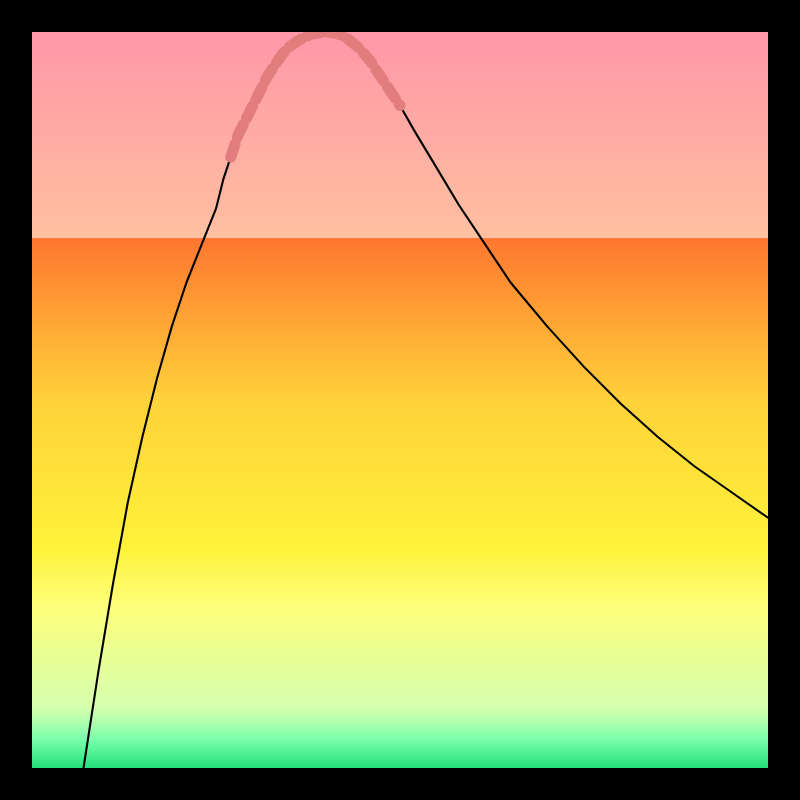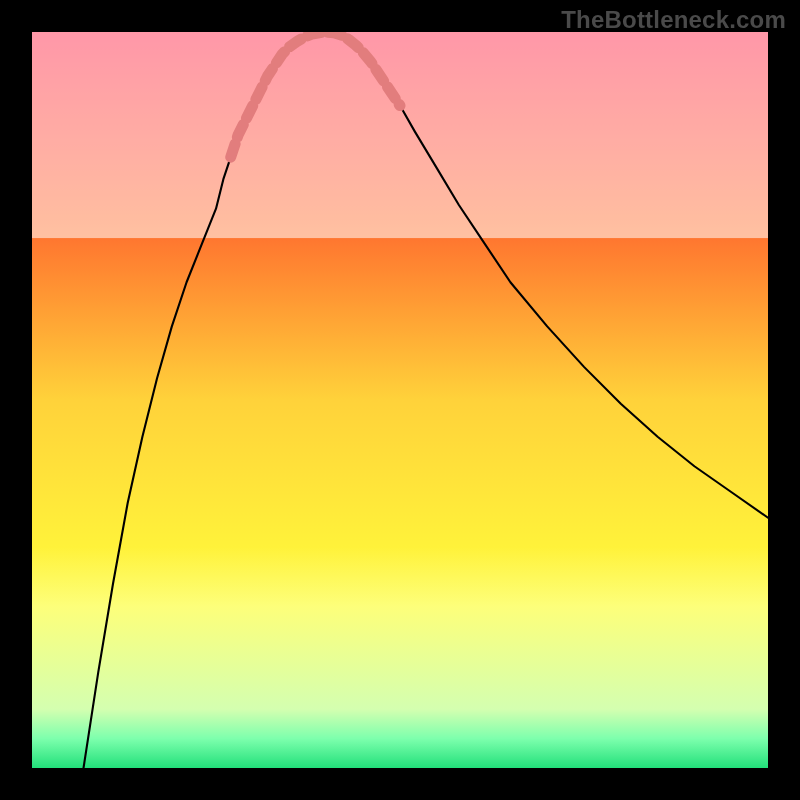--- a/index.html
+++ b/index.html
@@ -38,21 +38,20 @@
   svg {
     width: 736px;
     height: 736px;
     display: block;
   }
 </style>
 </head>
 <body>
 
 <div class="outer">
-  <div class="watermark">TheBottleneck.com</div>
   <div class="plot-wrap">
     <svg id="chart-svg" viewBox="0 0 736 736">
         <defs>
           <linearGradient id="bg-grad" x1="0" y1="0" x2="0" y2="1">
             <stop offset="0%" stop-color="#ff1a3f"></stop>
             <stop offset="25%" stop-color="#ff6a2e"></stop>
             <stop offset="50%" stop-color="#ffd23a"></stop>
             <stop offset="70%" stop-color="#fff23a"></stop>
             <stop offset="78%" stop-color="#fdff7a"></stop>
             <stop offset="92%" stop-color="#d4ffb0"></stop>

